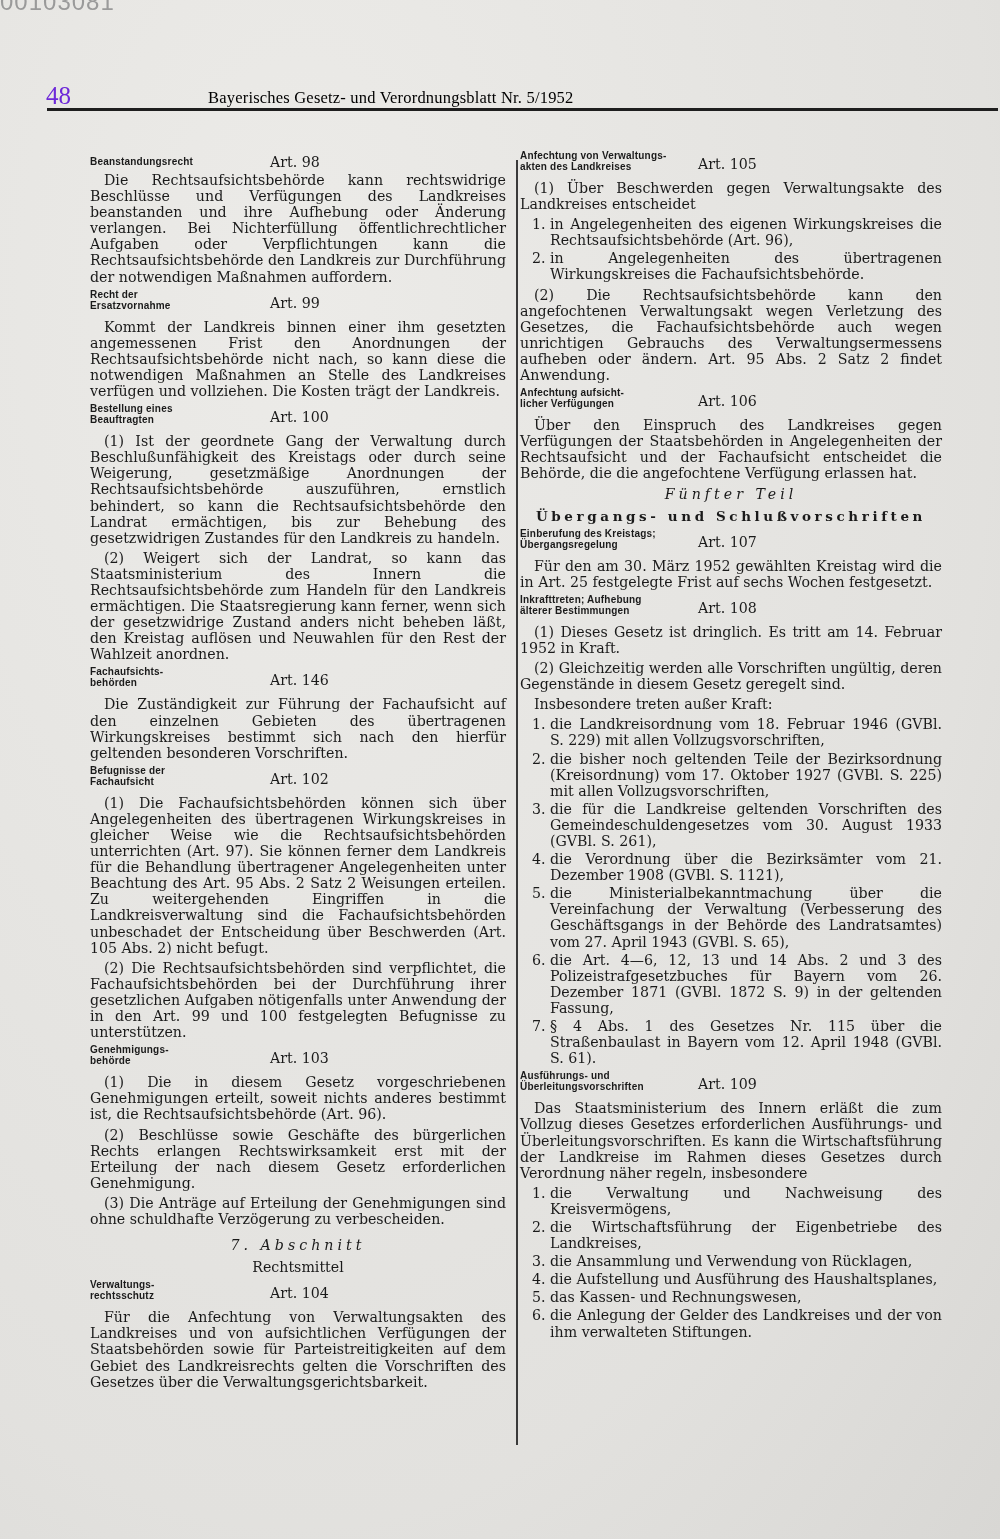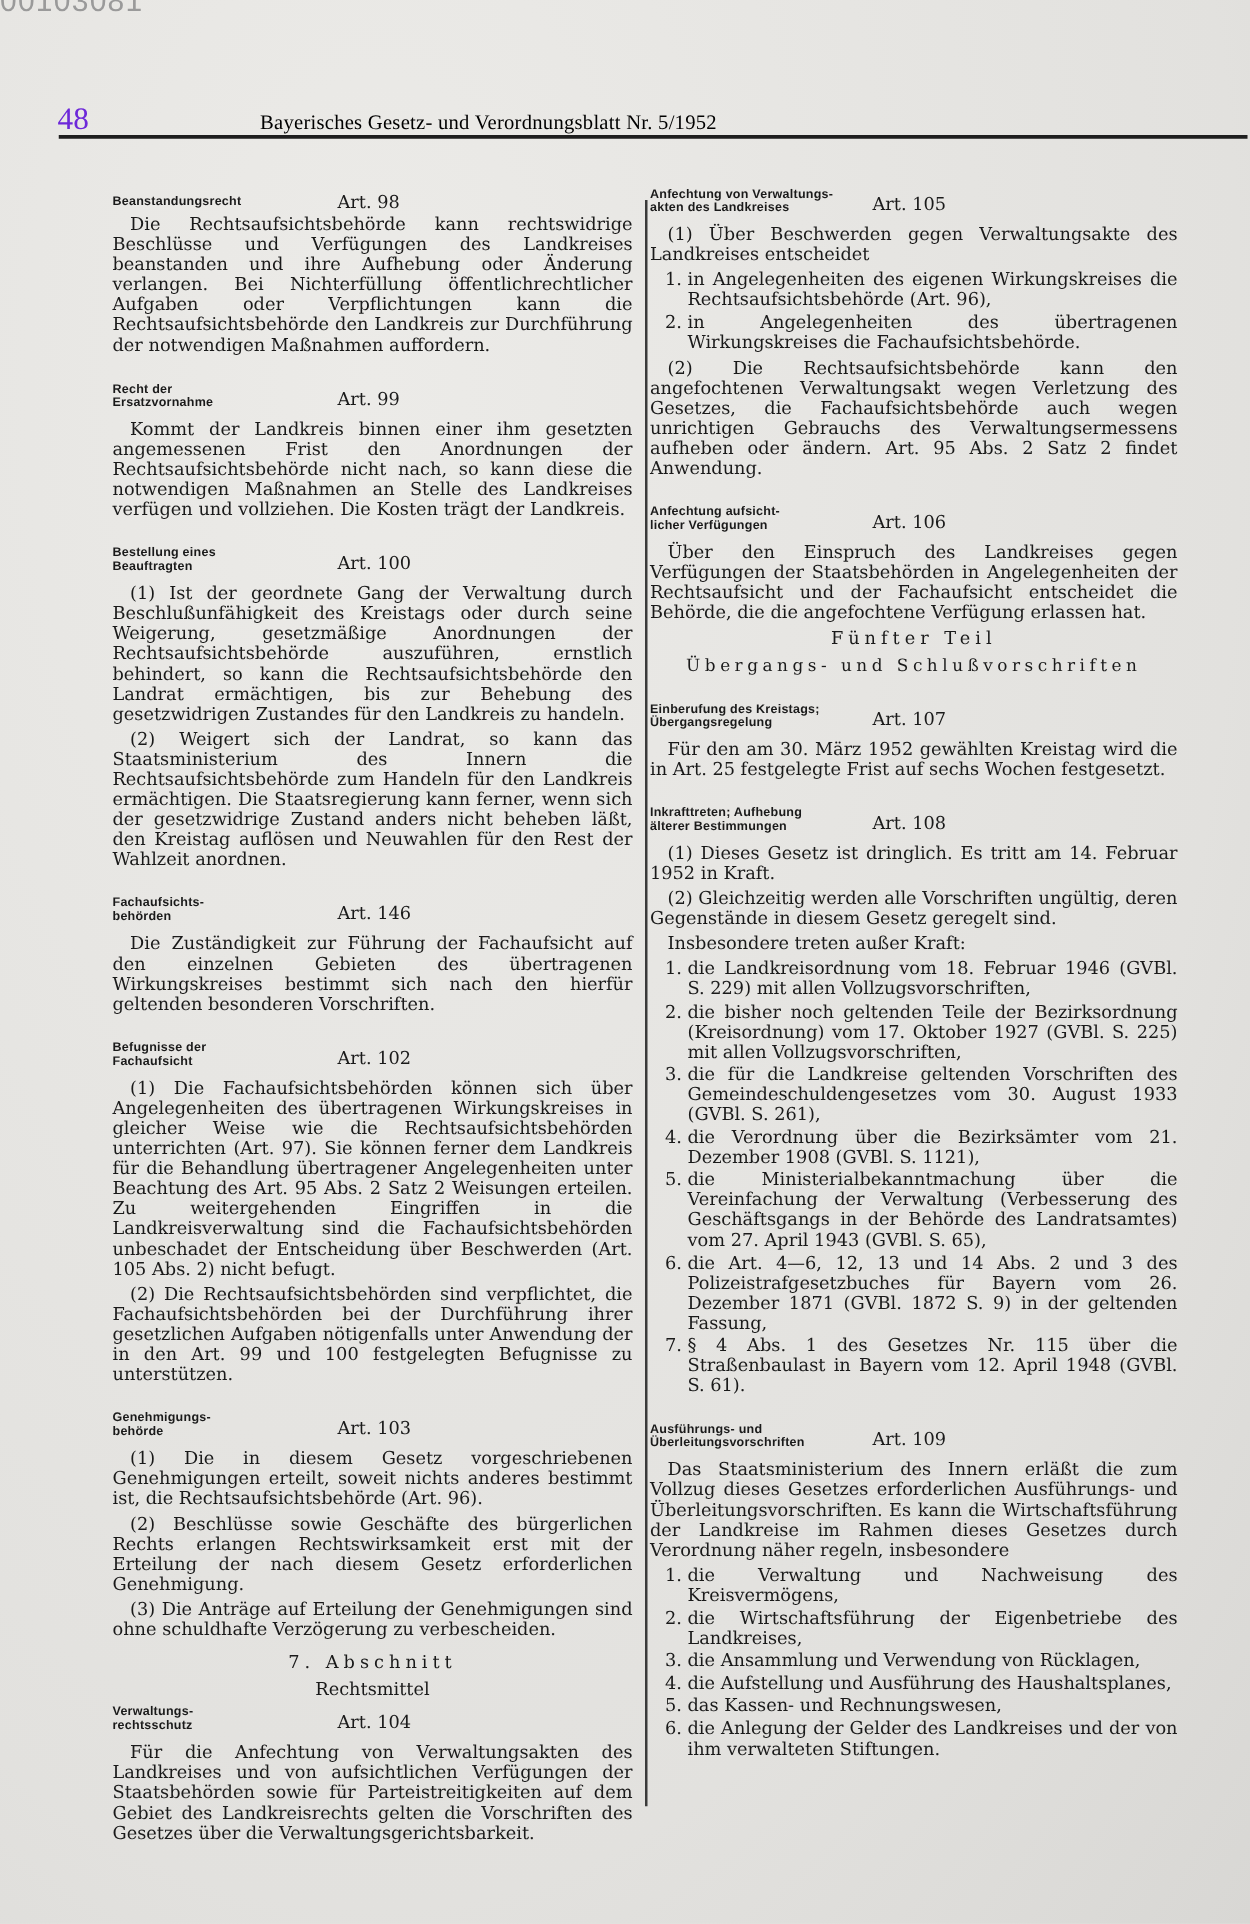--- a/index.html
+++ b/index.html
@@ -35,39 +35,39 @@
       position: absolute; top: 150px;
       font-size: 14.2px; line-height: 16.1px;
       text-align: justify;
     }
     .col-left { left: 90px; width: 416px; }
     .col-right { left: 520px; width: 422px; }
     .divider {
       position: absolute; left: 516px; top: 160px; width: 2px; height: 1285px; background: #3a3a3a;
     }
     .art-head {
-      position: relative; height: 30px; margin-top: 21px;
+      position: relative; height: 30px; margin-top: 4px;
     }
     .art-side {
       position: absolute; left: 0; top: 0;
       font-family: "Liberation Sans", sans-serif; font-weight: bold;
       font-size: 10px; line-height: 11px; text-align: left; letter-spacing: 0.2px;
     }
     .art-num {
       position: absolute; left: 180px; top: 6px;
       font-size: 14.2px;
     }
     .col-right .art-num { left: 178px; }
     p { margin: 0 0 4px 0; text-indent: 14px; }
     .list { margin: 0 0 4px 0; padding: 0; list-style: none; }
     .list li { position: relative; padding-left: 30px; margin-bottom: 2px; }
     .list li .n { position: absolute; left: 12px; top: 0; }
     .center { text-align: center; text-indent: 0; }
-    .spaced { letter-spacing: 4px; }
-    .bold-spaced { letter-spacing: 4.5px; font-weight: normal; }
+    .spaced { letter-spacing: 4px; font-style: italic; }
+    .bold-spaced { letter-spacing: 4.5px; font-weight: bold; }
     .bold { font-weight: normal; }
     .section { margin: 10px 0 4px 0; }
   </style>
 </head>
 <body>
 
 <div class="stamp">00103081</div>
 
 <div class="header">
   <span class="page-num">48</span>

